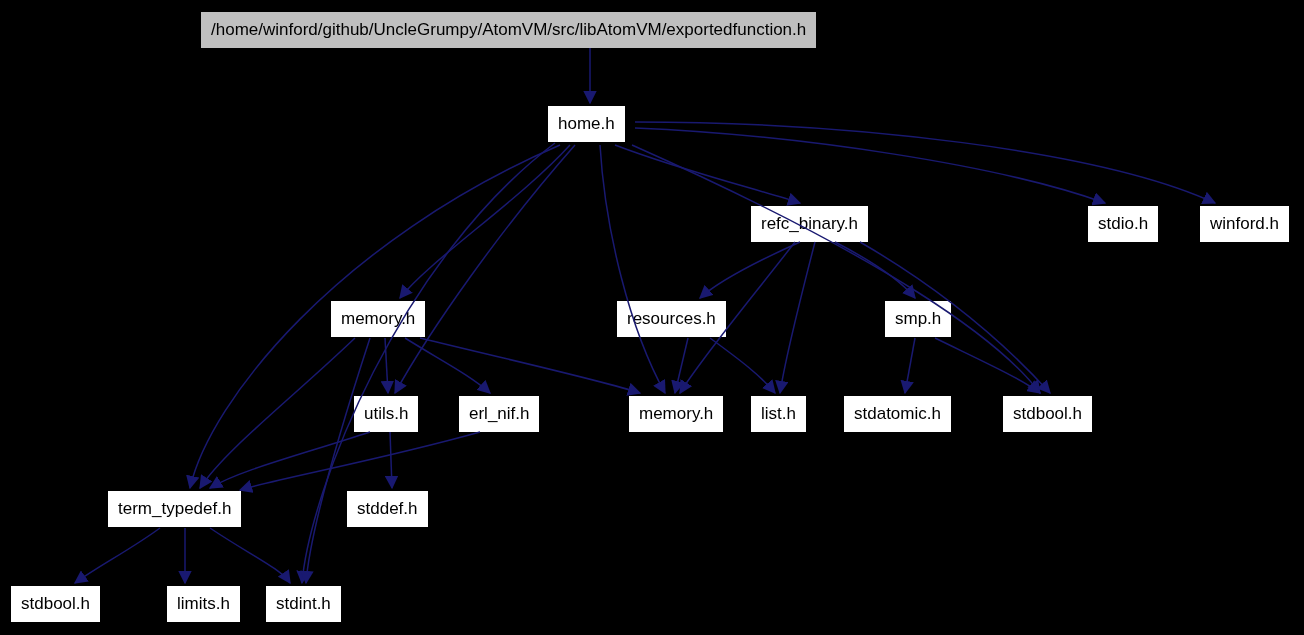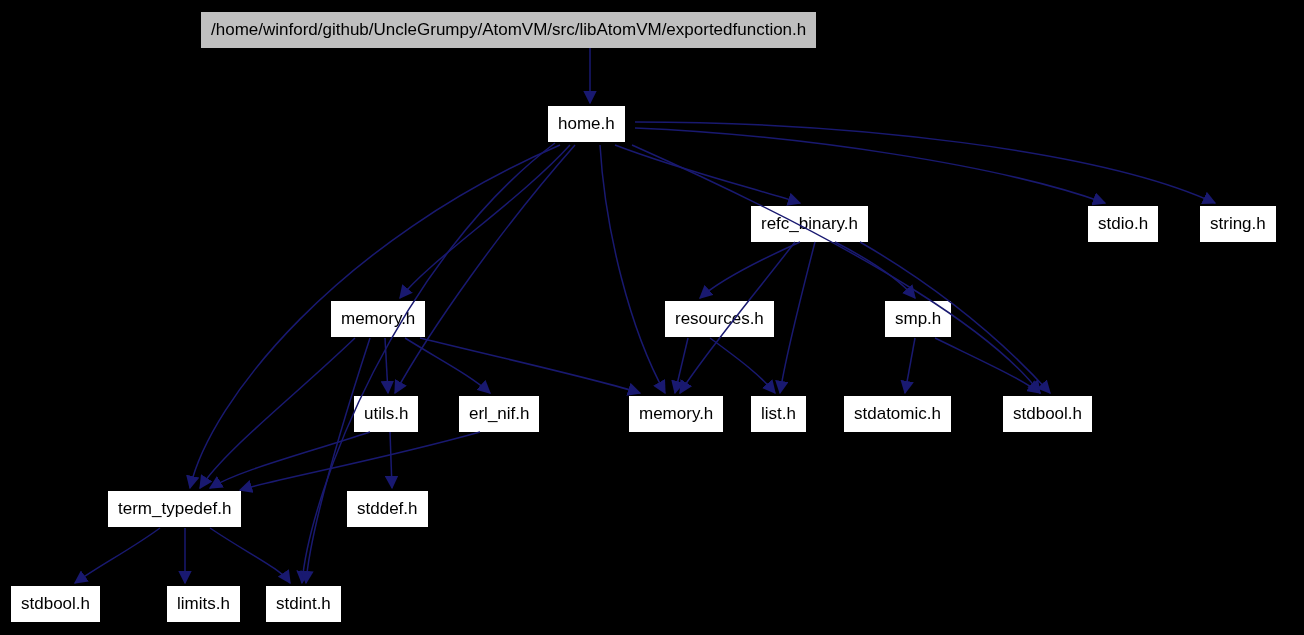--- a/index.html
+++ b/index.html
@@ -7,23 +7,23 @@
 .root{background:#bfbfbf}
 svg.edges{position:absolute;top:0;left:0;width:1304px;height:635px;pointer-events:none}
 </style>
 </head>
 <body>
 
 <div class="node root" style="left:200px;top:11px">/home/winford/github/UncleGrumpy/AtomVM/src/libAtomVM/exportedfunction.h</div>
 <div class="node" style="left:547px;top:105px">home.h</div>
 <div class="node" style="left:750px;top:205px">refc_binary.h</div>
 <div class="node" style="left:1087px;top:205px">stdio.h</div>
-<div class="node" style="left:1199px;top:205px">string.h</div>
+<div class="node" style="left:1199px;top:205px">winford.h</div>
 <div class="node" style="left:330px;top:300px">memory.h</div>
-<div class="node" style="left:664px;top:300px">resources.h</div>
+<div class="node" style="left:616px;top:300px">resources.h</div>
 <div class="node" style="left:884px;top:300px">smp.h</div>
 <div class="node" style="left:353px;top:395px">utils.h</div>
 <div class="node" style="left:458px;top:395px">erl_nif.h</div>
 <div class="node" style="left:628px;top:395px">memory.h</div>
 <div class="node" style="left:750px;top:395px">list.h</div>
 <div class="node" style="left:843px;top:395px">stdatomic.h</div>
 <div class="node" style="left:1002px;top:395px">stdbool.h</div>
 <div class="node" style="left:107px;top:490px">term_typedef.h</div>
 <div class="node" style="left:346px;top:490px">stddef.h</div>
 <div class="node" style="left:10px;top:585px">stdbool.h</div>

